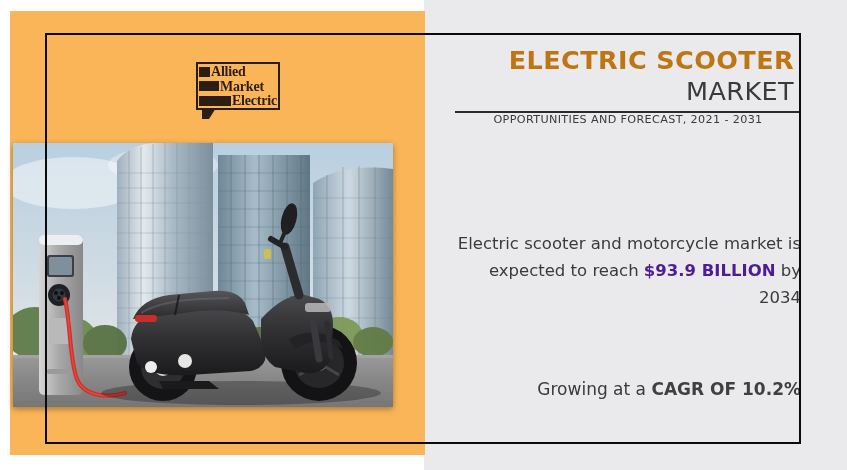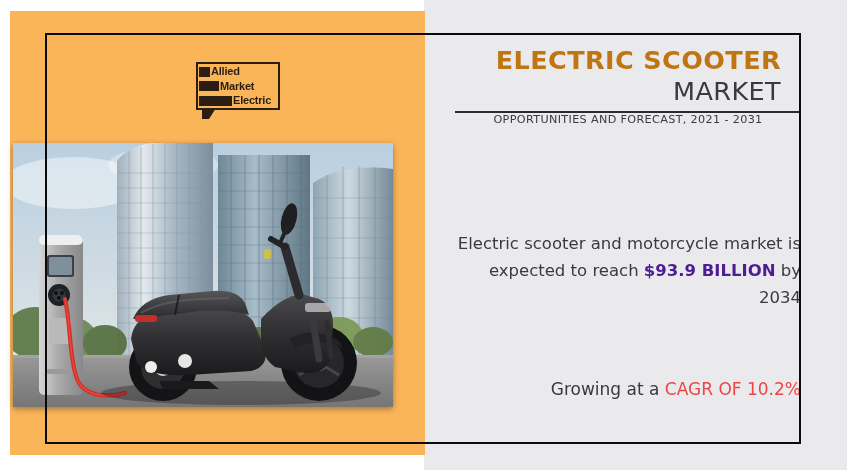--- a/index.html
+++ b/index.html
@@ -76,45 +76,45 @@
   .logo-row {
     display:flex; align-items:center;
     height:11px;
   }
   .logo-bar { background:#2b1d12; height:10px; margin-right:1px; }
   .logo-bar.b1 { width:11px; }
   .logo-bar.b2 { width:20px; }
   .logo-bar.b3 { width:33px; }
   .logo-txt {
     color:#2b1d12;
-    font-size:11px;
+    font-size:14px;
     font-weight:700;
     letter-spacing:-0.2px;
     line-height:11px;
-    font-family:Liberation Sans, sans-serif;
+    font-family:Liberation Serif, serif;
   }
 
   
   .photo {
     position:absolute;
     left:13px; top:143px;
     width:380px; height:264px;
     overflow:hidden;
     background:#9fb4c6;
     box-shadow:0 2px 6px rgba(0,0,0,0.35);
   }
   .photo svg { display:block; width:380px; height:264px; }
 
   
   .right-col {
     position:absolute;
     left:455px; top:45px;
     width:346px; height:395px;
   }
-  .title-block { text-align:right; padding-right:20px; }
+  .title-block { text-align:right; padding-right:7px; }
   .t-line1, .t-line2 {
     color:#bf7511;
     font-weight:700;
     font-size:25.5px;
     line-height:30px;
     letter-spacing:0.4px;
     font-family:"DejaVu Sans", sans-serif;
   }
   .t-line3 {
     color:#3a3a3c;
@@ -157,22 +157,22 @@
     position:absolute;
     left:0; top:330px;
     width:100%;
     text-align:right;
     color:#3a3a3c;
     font-size:17px;
     line-height:29px;
     font-family:"DejaVu Sans", sans-serif;
   }
   .cagr-text .hi {
-    color:#ef4444;
-    font-weight:400;
+    color:#404040;
+    font-weight:700;
   }
 </style>
 </head>
 <body>
 
 <div class="canvas">
 
   <div class="bg-grey"></div>
   <div class="bg-orange"></div>
 

